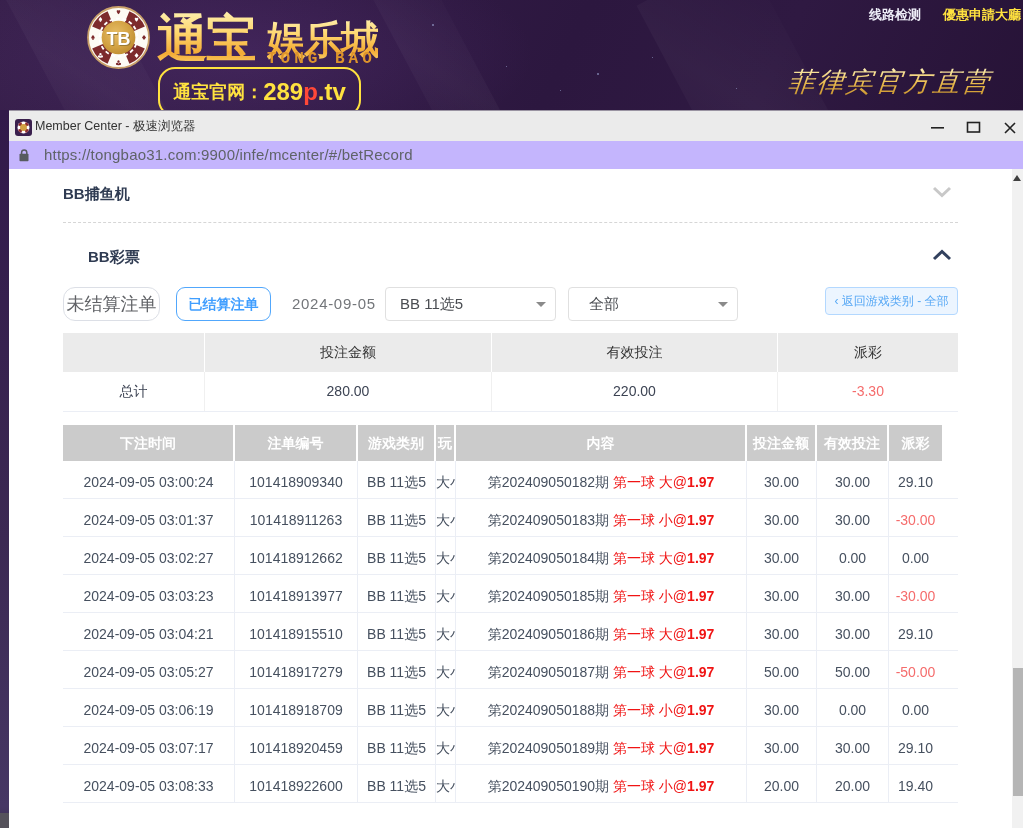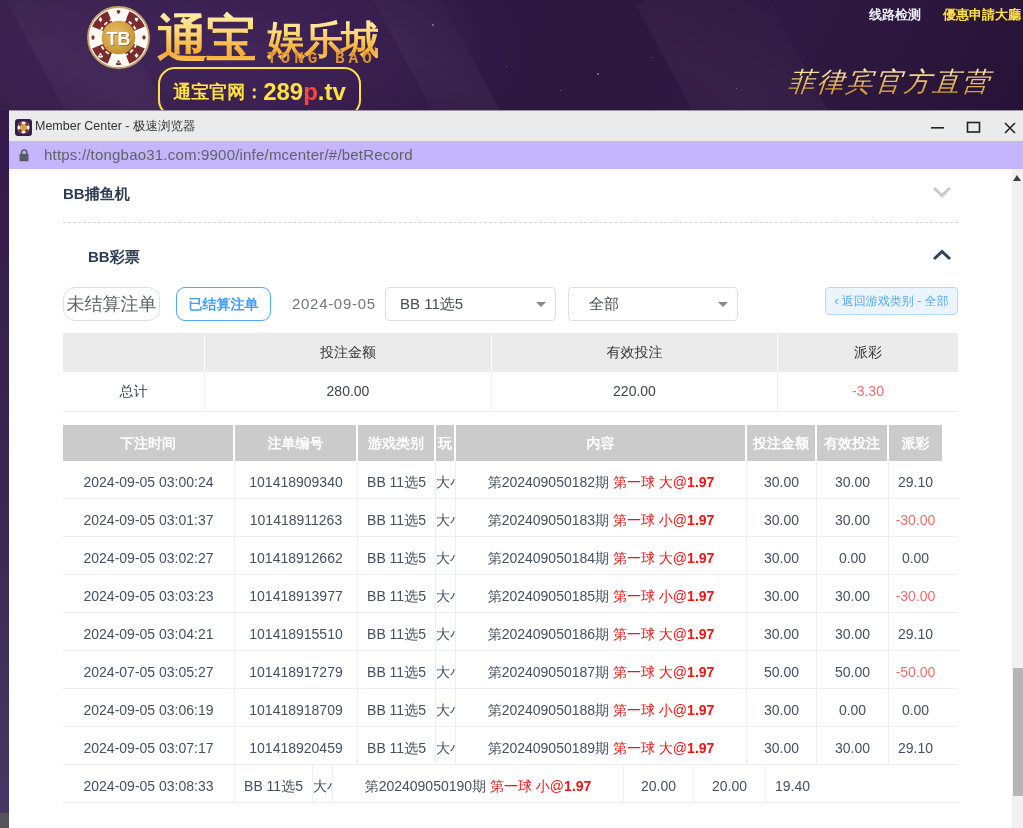--- a/index.html
+++ b/index.html
@@ -310,21 +310,21 @@
       <div class="c1">2024-09-05 03:04:21</div>
       <div class="c2">101418915510</div>
       <div class="c3">BB 11选5</div>
       <div class="c4">大小</div>
       <div class="c5">第202409050186期 <span class="red">第一球 大@<b>1.97</b></span></div>
       <div class="c6">30.00</div>
       <div class="c7">30.00</div>
       <div class="c8">29.10</div>
     </div>
     <div class="dtrow" style="top: 651px;">
-      <div class="c1">2024-07-05 03:05:27</div>
+      <div class="c1">2024-09-05 03:05:27</div>
       <div class="c2">101418917279</div>
       <div class="c3">BB 11选5</div>
       <div class="c4">大小</div>
       <div class="c5">第202409050187期 <span class="red">第一球 大@<b>1.97</b></span></div>
       <div class="c6">50.00</div>
       <div class="c7">50.00</div>
       <div class="c8 pink">-50.00</div>
     </div>
     <div class="dtrow" style="top: 689px;">
       <div class="c1">2024-09-05 03:06:19</div>
@@ -341,20 +341,21 @@
       <div class="c2">101418920459</div>
       <div class="c3">BB 11选5</div>
       <div class="c4">大小</div>
       <div class="c5">第202409050189期 <span class="red">第一球 大@<b>1.97</b></span></div>
       <div class="c6">30.00</div>
       <div class="c7">30.00</div>
       <div class="c8">29.10</div>
     </div>
     <div class="dtrow" style="top: 765px;">
       <div class="c1">2024-09-05 03:08:33</div>
+      <div class="c2">101418922600</div>
       <div class="c3">BB 11选5</div>
       <div class="c4">大小</div>
       <div class="c5">第202409050190期 <span class="red">第一球 小@<b>1.97</b></span></div>
       <div class="c6">20.00</div>
       <div class="c7">20.00</div>
       <div class="c8">19.40</div>
     </div>
   </div>
 
 </body></html>

